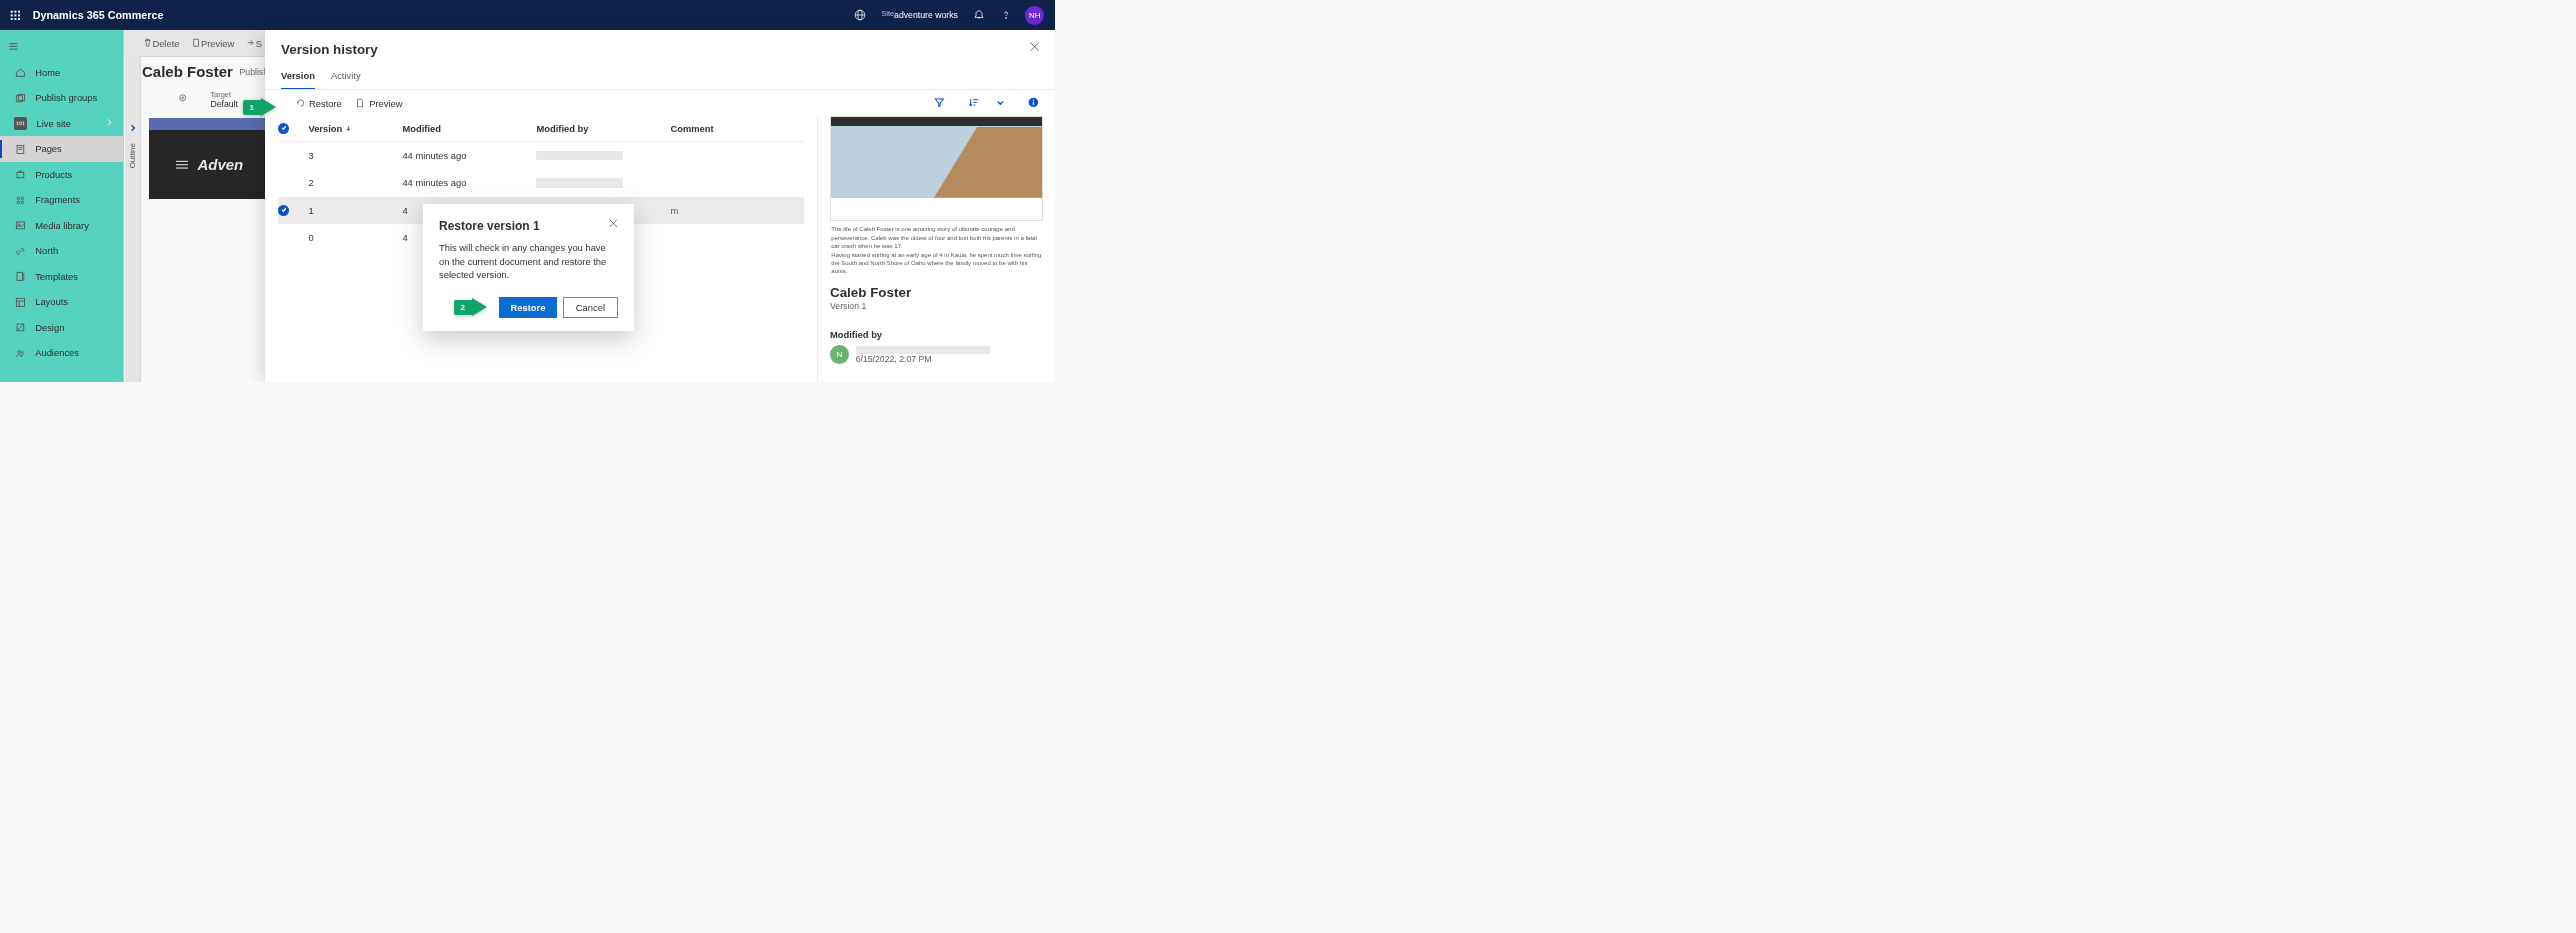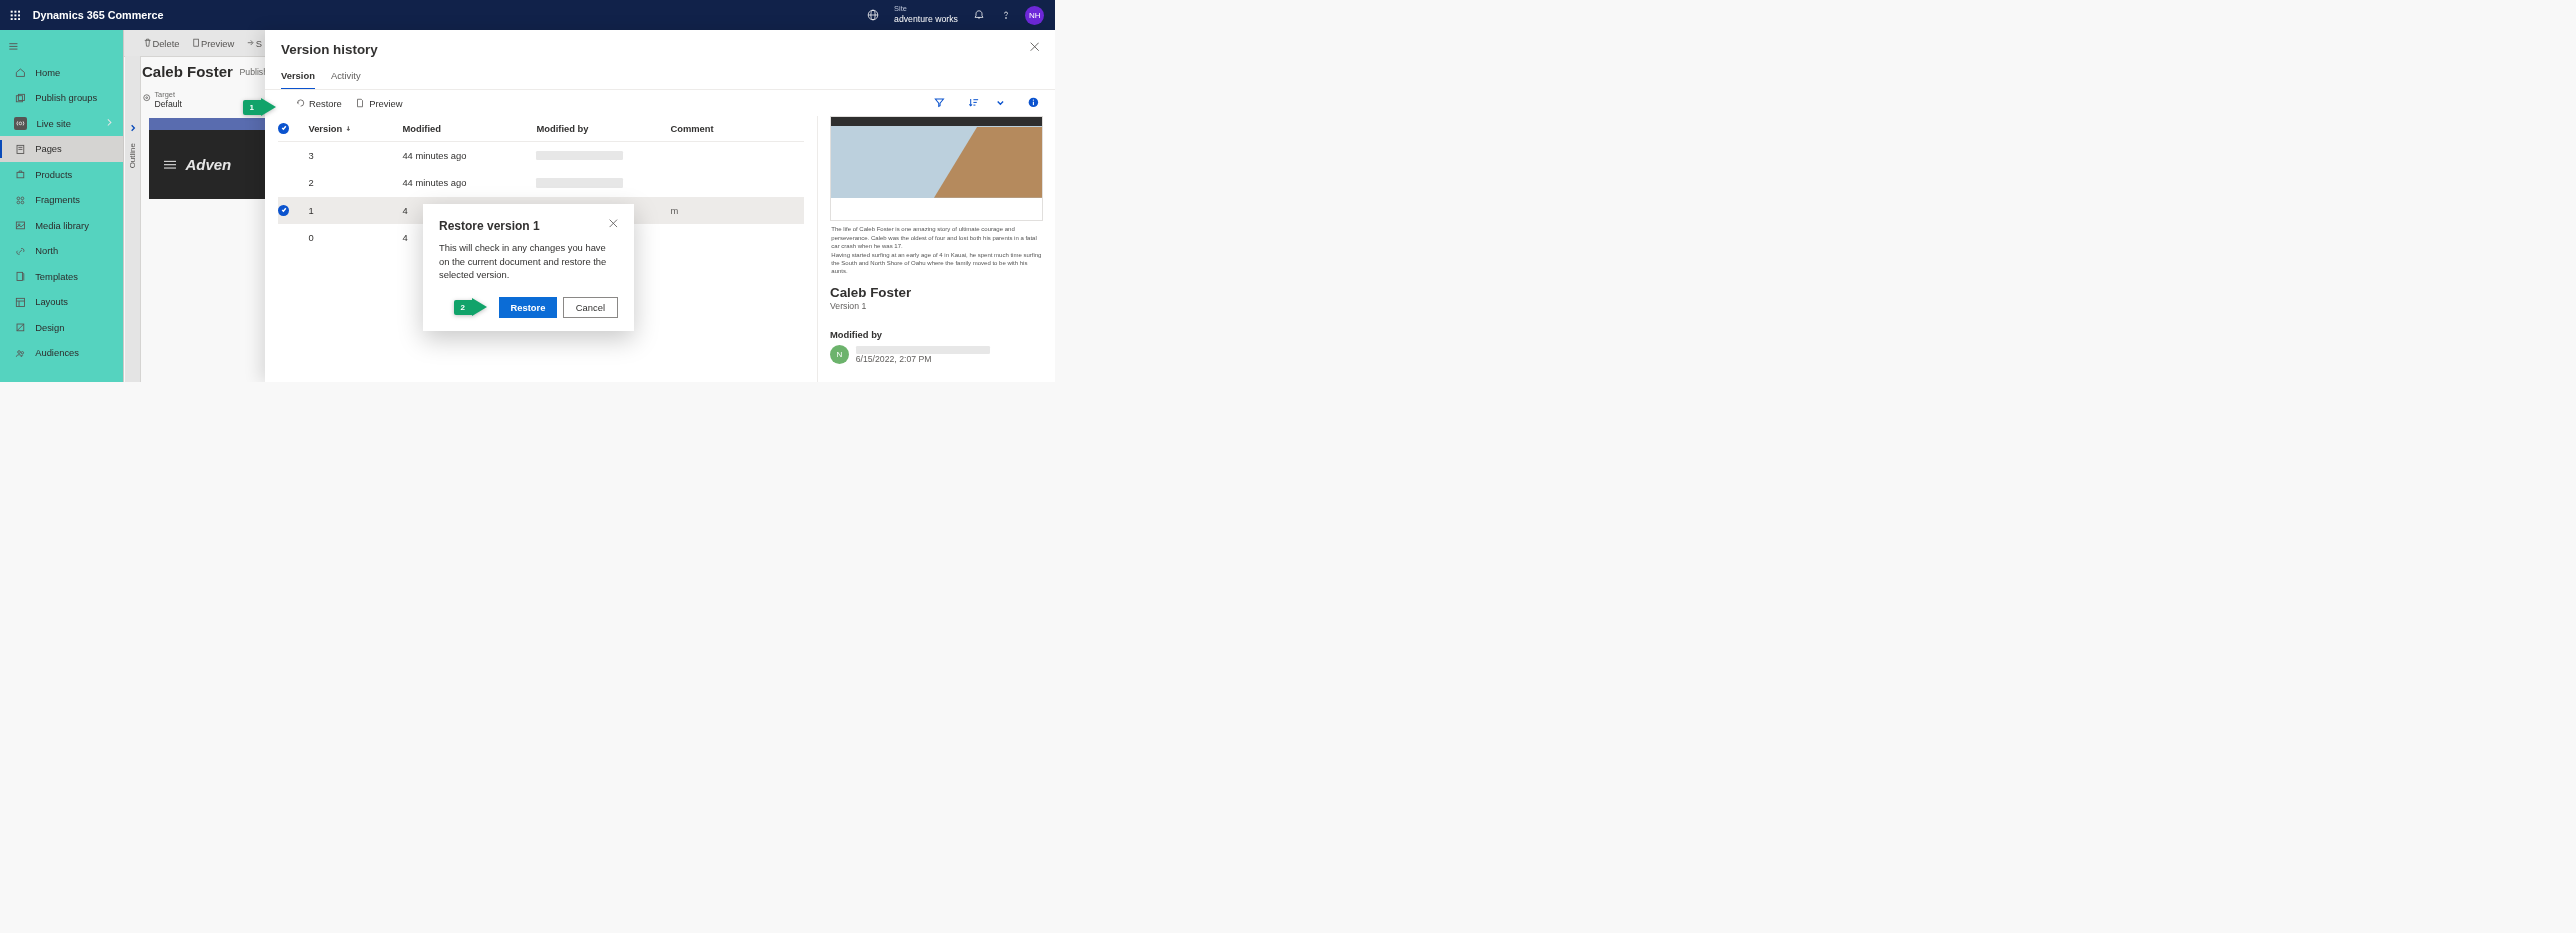--- a/index.html
+++ b/index.html
@@ -22,21 +22,21 @@
     display: flex;
     align-items: center;
     padding: 0 5.4px 0 0;
   }
   .waffle { width: 30px; height:30px; display:flex; align-items:center; justify-content:center; }
   .waffle svg { width:10.8px; height:10.8px; fill:#fff; }
   .app-title { font-size: 10.8px; font-weight: 600; margin-left: 2.7px; }
   .top-spacer { flex: 1; }
   .nav-icon-btn { width: 27px; height:30px; display:flex; align-items:center; justify-content:center; color:#fff; }
   .nav-icon-btn svg { width:12px; height:12px; stroke:#fff; fill:none; stroke-width:1.3; }
-  .site-picker { display:flex; flex-direction:column; justify-content:center; padding: 0 8px; line-height:1.2; cursor:pointer;}
+  .site-picker { display:flex; flex-direction:row; justify-content:center; padding: 0 8px; line-height:1.2; cursor:pointer;}
   .site-picker .lbl { font-size:7.4px; color:#bcc5d8;}
   .site-picker .val { font-size:8.7px; color:#fff; }
   .avatar-badge { width:19px; height:19px; border-radius:50%; background:#6d28d9; color:#fff; display:flex; align-items:center; justify-content:center; font-size:8px; margin:0 5.4px; }
 
   
   .leftnav {
     position:absolute; left:0; top:30px; bottom:0; width:124px;
     background:#5eead4;
     border-right:0.7px solid #e1dfdd;
     padding-top:2.7px;
@@ -72,35 +72,36 @@
   .page-title{font-size:15px; font-weight:600;}
   .status-tag{font-size:8.7px;color:#767573;}
   .outline-rail{
     position:absolute;left:125px;top:56px;bottom:0;width:16px;background:#fdfdfd;border-right:0.7px solid #edebe9;
     display:flex;flex-direction:column;align-items:center;gap:4px;padding-top:67px;filter:brightness(0.9);
   }
   .outline-rail .chev svg{width:8px;height:8px;stroke:#0b53ce;fill:none;stroke-width:2;}
   .outline-rail .vtext{writing-mode:vertical-rl;transform:rotate(180deg);font-size:8px;color:#605e5c;margin-top:5.4px;}
 
   .target-row{
-    position:absolute;left:142px;top:90px;display:flex;align-items:flex-start;gap:3px;
+    position:absolute;left:142px;top:90px;display:flex;align-items:flex-start;gap:23px;
     filter:brightness(0.9);
+    padding-left:36px;
   }
   .target-row svg{width:9.4px;height:9.4px;stroke:#605e5c;fill:none;stroke-width:1.3;margin-top:2.7px;}
   .target-row .lbl{font-size:7.4px;color:#767573;}
   .target-row .val{font-size:8.7px;color:#323130;}
 
   .canvas-hero{
     position:absolute; left:149px; top:118px; width:121px; height:81px;
     background: #5369b9;
     filter:brightness(0.9);
     overflow:hidden;
   }
   .canvas-hero .bar{height:12px;background:#6378c2;}
-  .canvas-hero .body{height:69px;background:#2a2a2a;display:flex;align-items:center;gap:9.4px;padding-left:15px;}
+  .canvas-hero .body{height:69px;background:#2a2a2a;display:flex;align-items:center;gap:9.4px;padding-left:27px;}
   .canvas-hero .body svg{width:12px;height:9.4px;stroke:#fff;fill:none;stroke-width:1.6;}
   .canvas-hero .brand{color:#fff;font-style:italic;font-weight:700;font-size:15px;}
 
   
   .vh-panel{
     position:absolute; right:0; top:30px; bottom:0; left:265px;
     background:#fff;
     box-shadow:-5.4px 0 16px rgba(0,0,0,.12);
     display:flex; flex-direction:column;
   }

